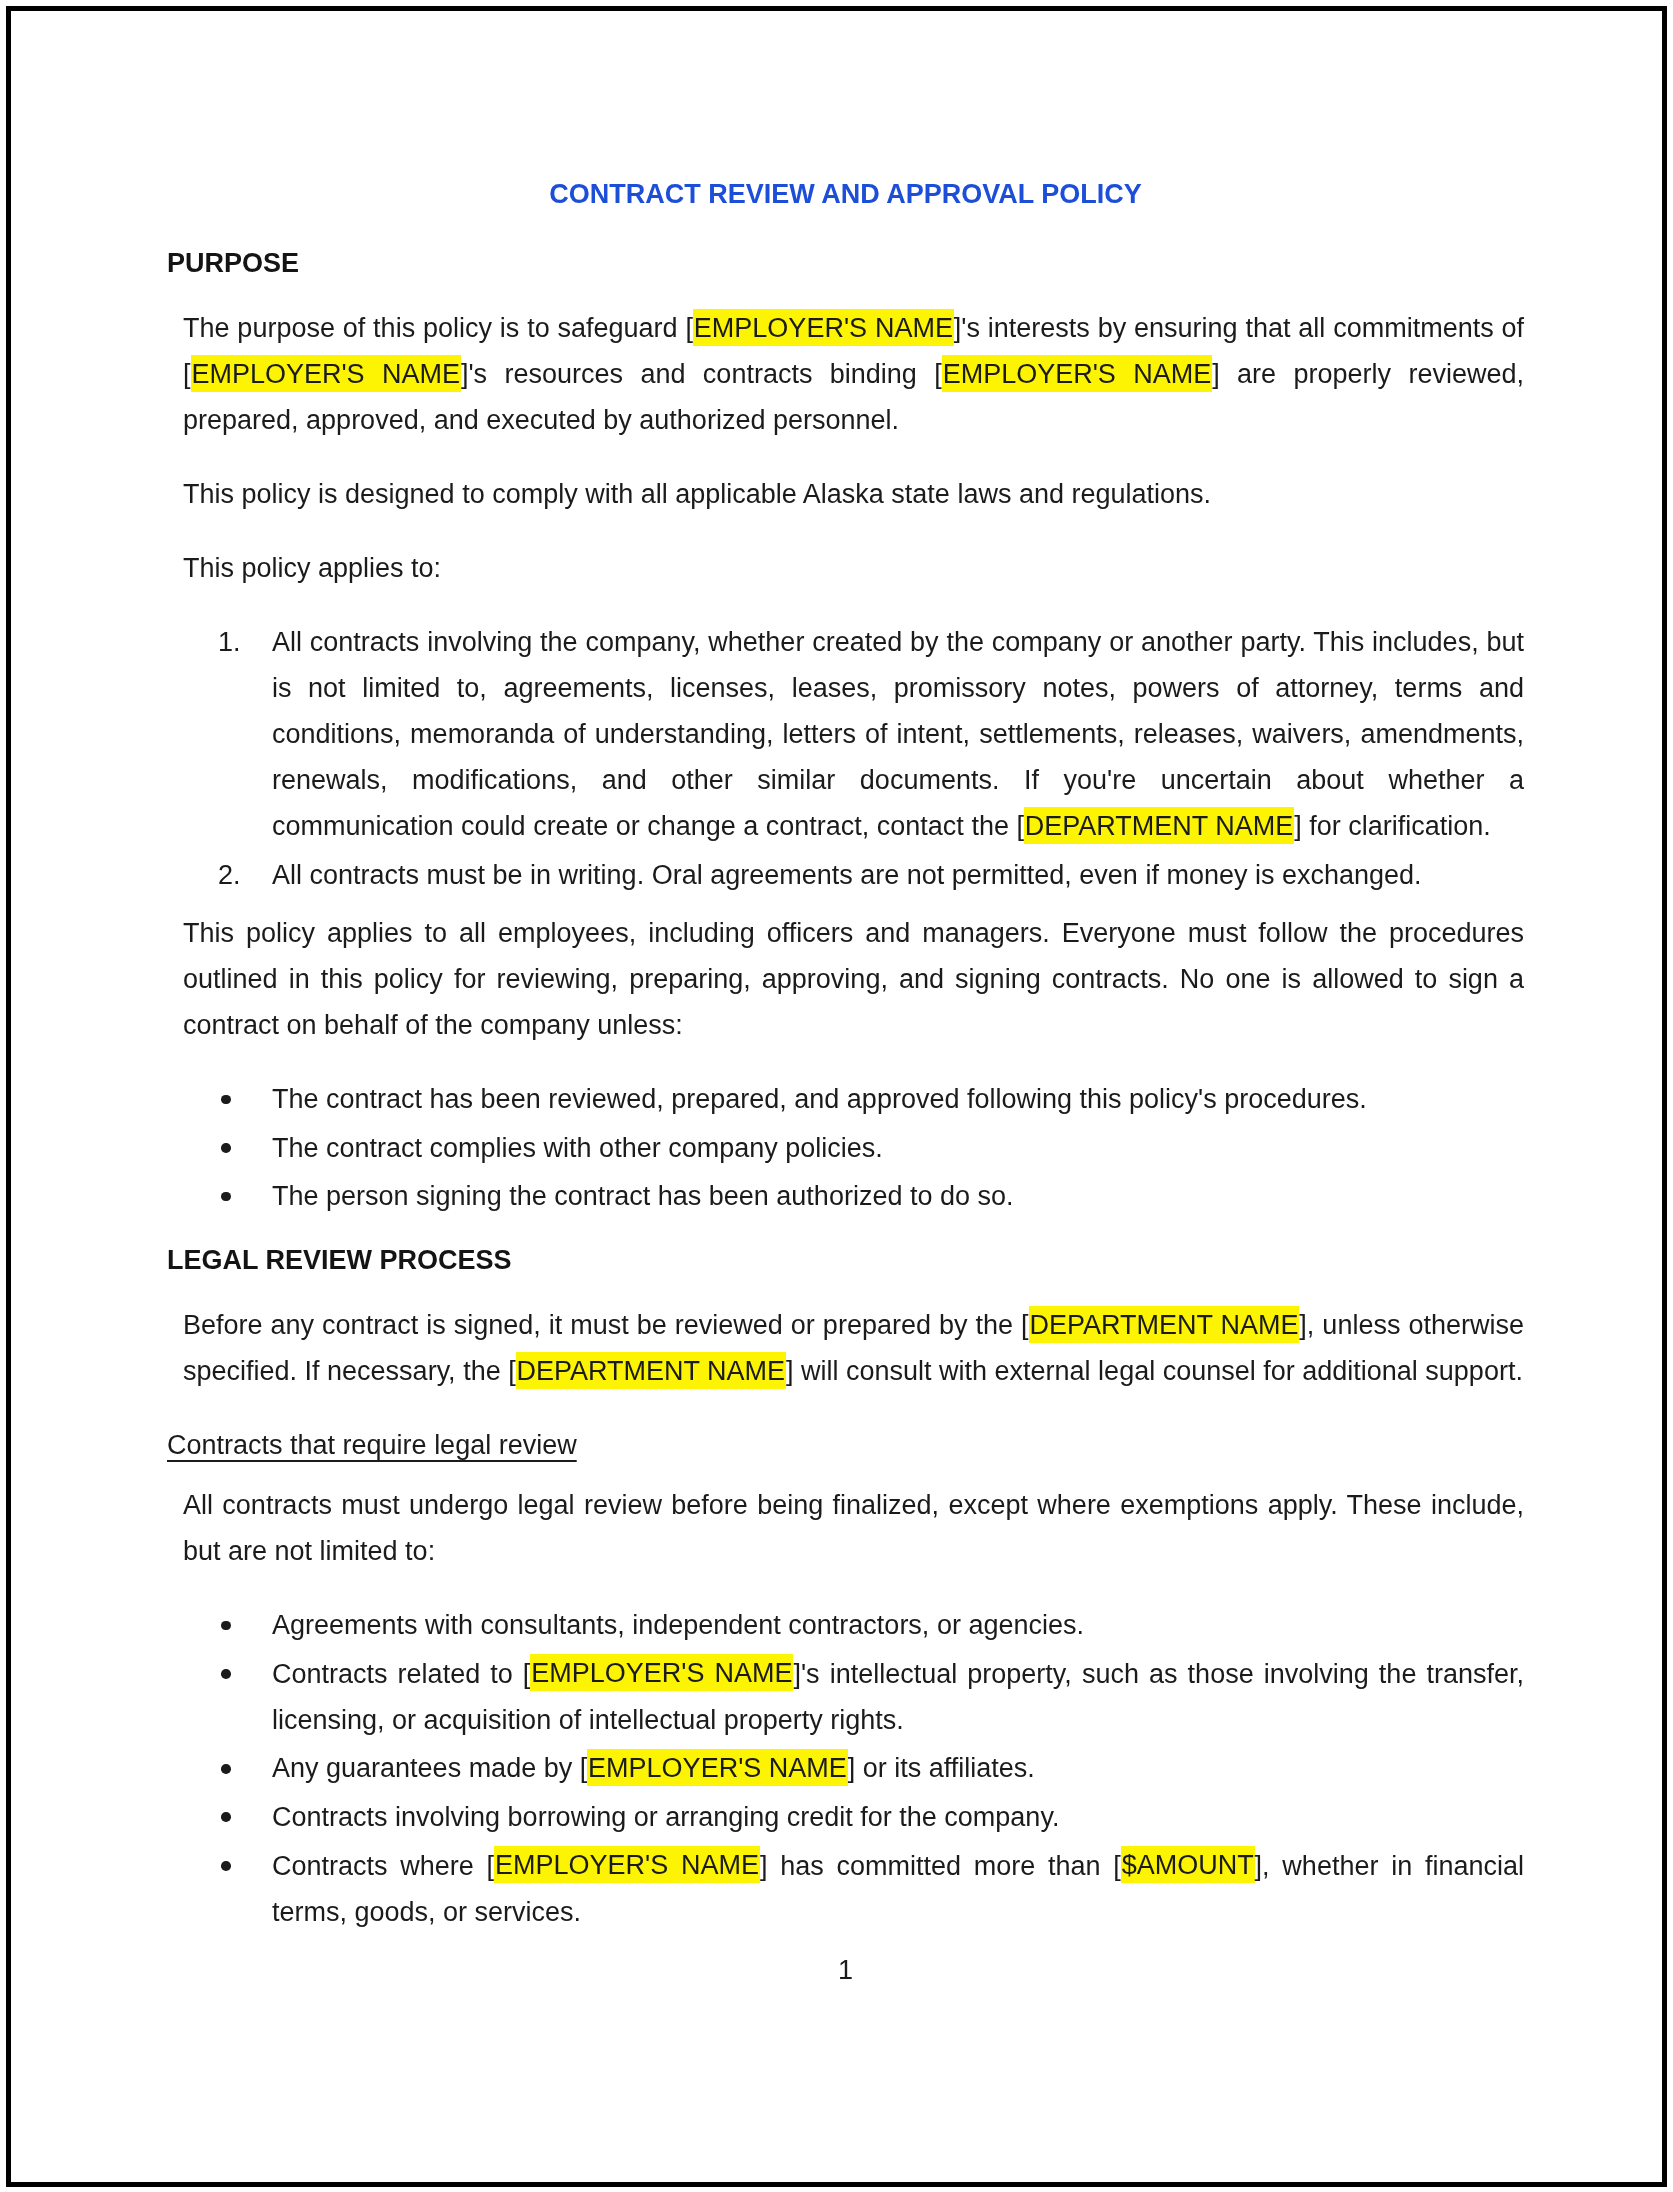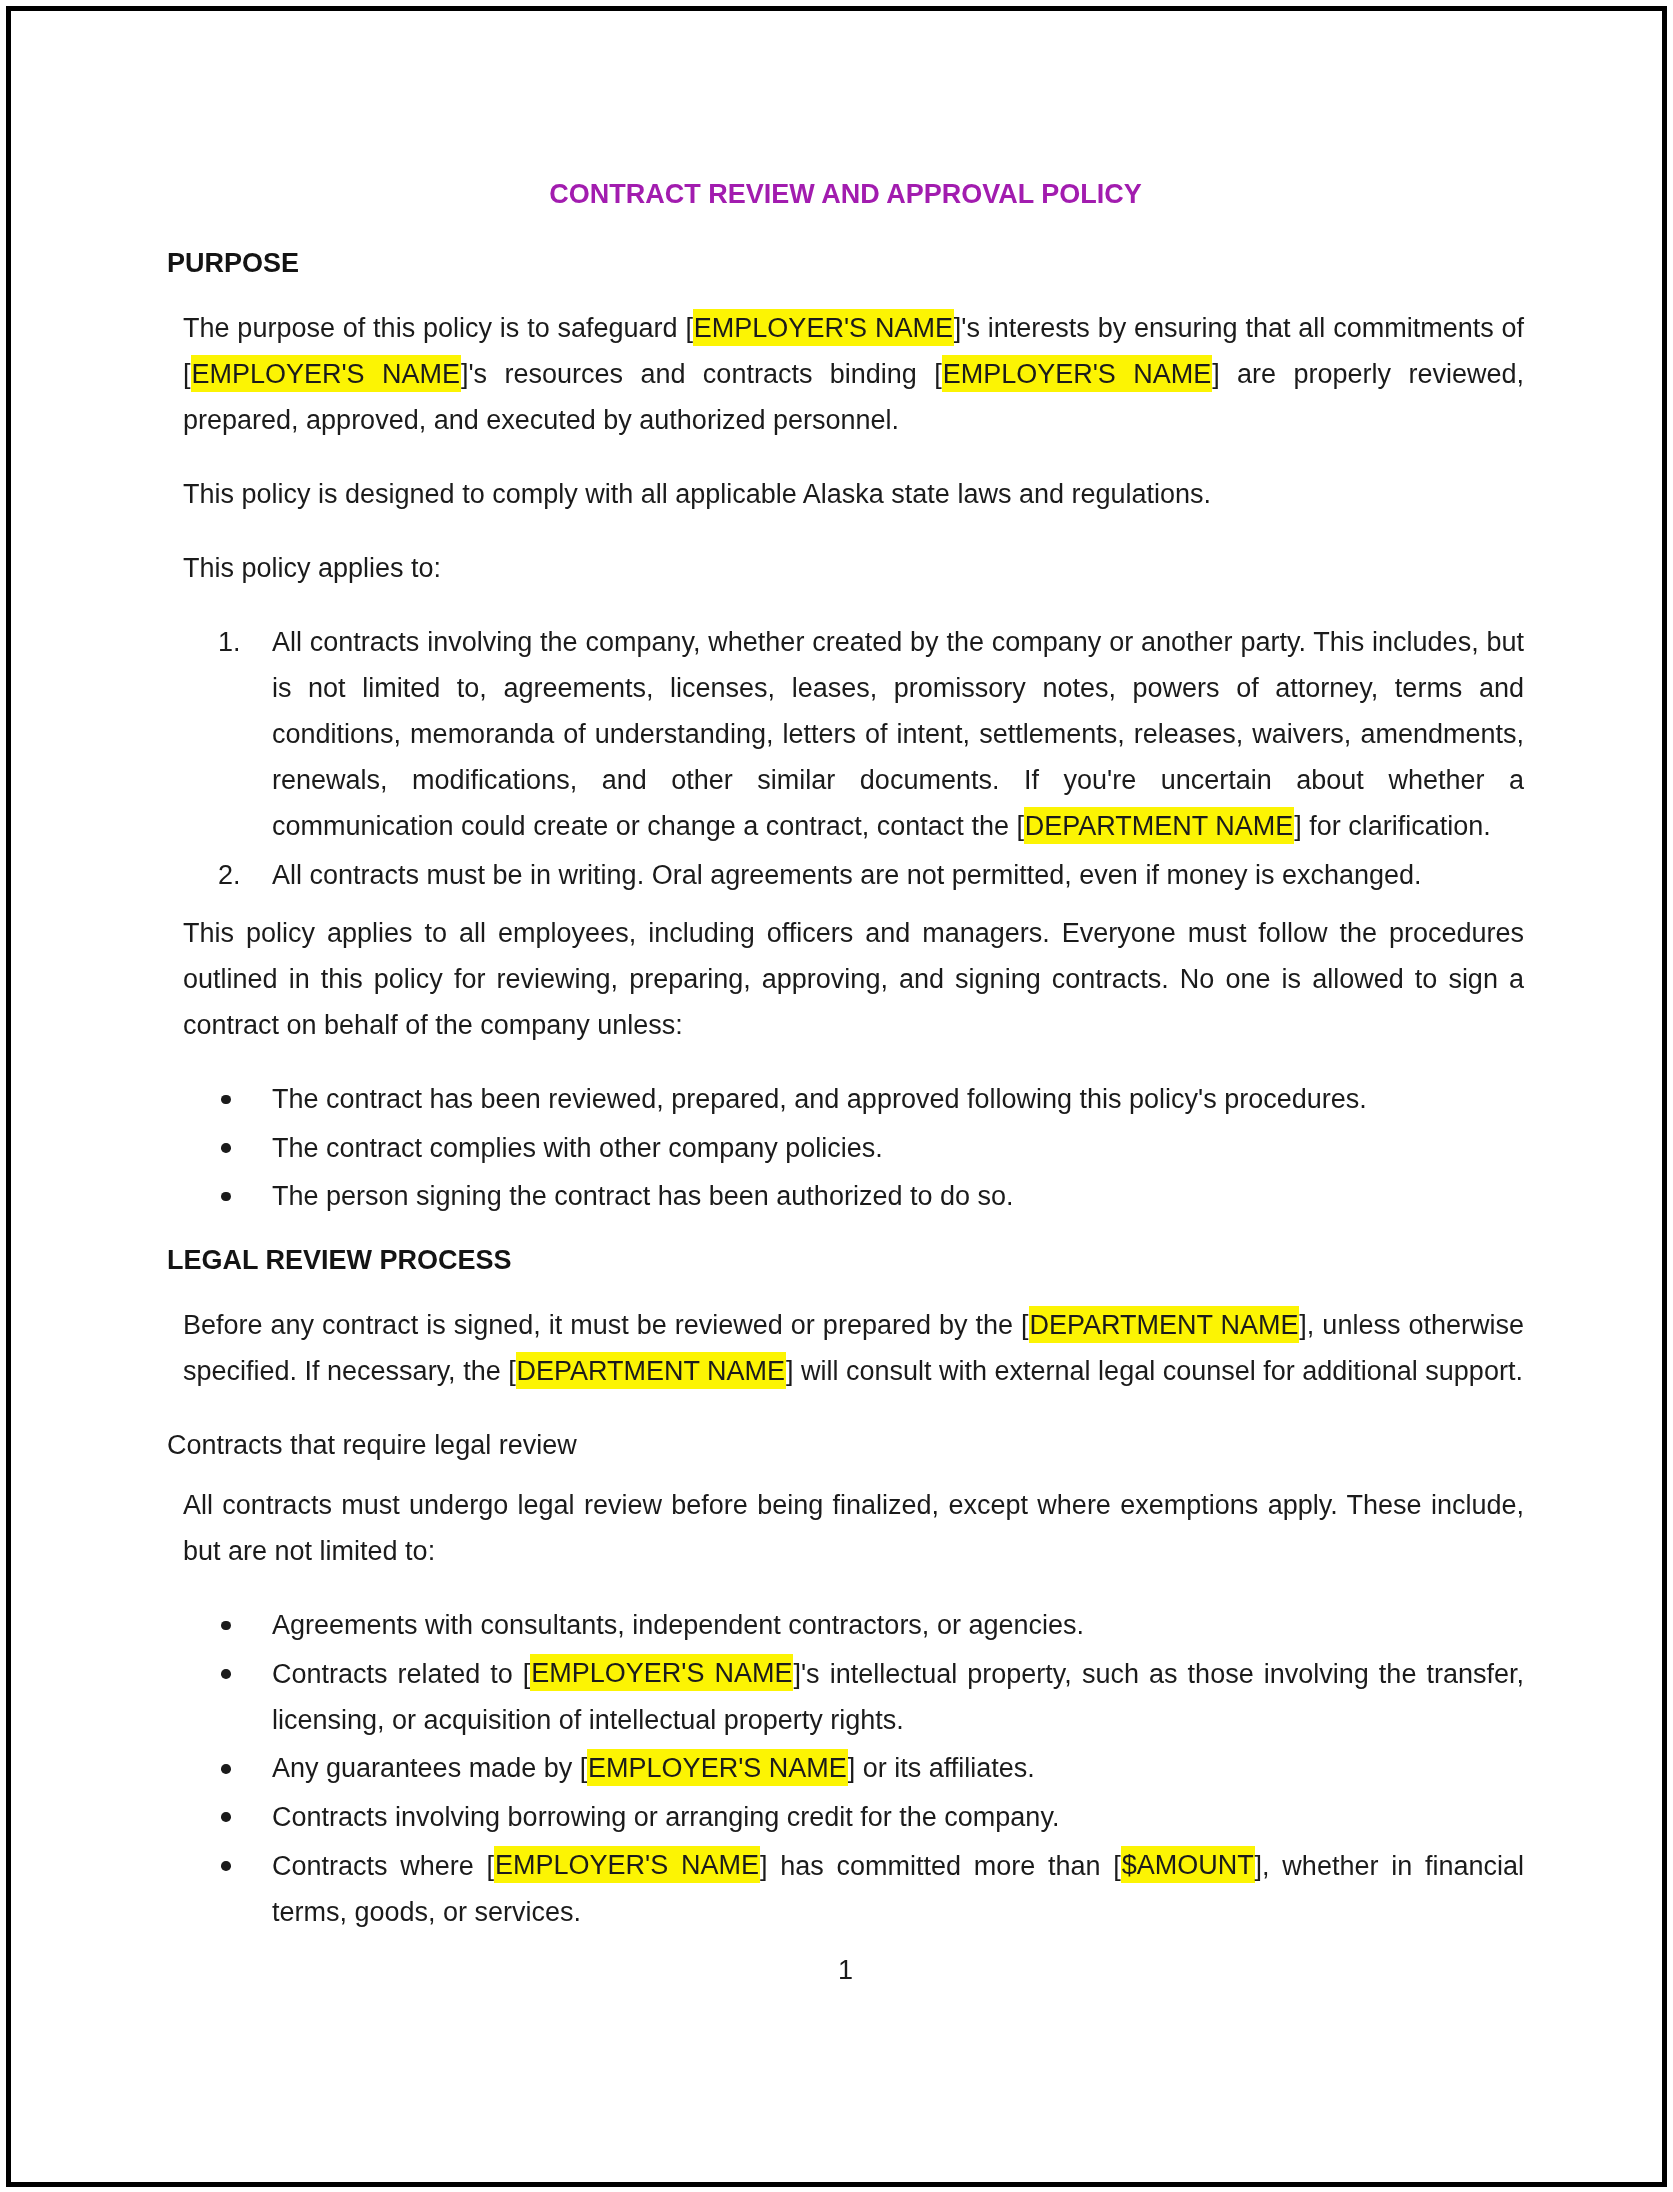--- a/index.html
+++ b/index.html
@@ -16,40 +16,41 @@
     border:5.3px solid #000000;
     pointer-events:none;
   }
   .content {
     position:absolute;
     left:167px; top:171px; width:1357px;
     font-size:27px; line-height:46px;
   }
   h1.title {
     font-size:27px; line-height:46px; font-weight:bold;
-    text-align:center; margin:0 0 23px 0; color:#a21caf;
+    text-align:center; margin:0 0 23px 0; color:#1d4ed8;
   }
   h2.heading {
     font-size:27px; line-height:46px; font-weight:bold;
     margin:17.6px 0 19.3px 0; color:#141414;
   }
   p.para { margin:0 0 28px 16px; text-align:justify; }
   .olist, .ulist { margin:23px 0 12.3px 0; }
   .li {
     position:relative; padding-left:105px;
     margin-bottom:2.6px; text-align:justify;
   }
   .li .num { position:absolute; left:51px; top:0; }
   .li .dot {
     position:absolute; left:54px; top:18.4px;
     width:9.7px; height:9.7px; border-radius:50%;
     background:#1b1b1b;
   }
   p.subheading { margin:0 0 14px 0; }
   .subheading span {
+    text-decoration:underline;
     text-decoration-thickness:1.8px;
     text-underline-offset:6.1px;
   }
   mark {
     background:var(--hl, #fcf403);
     color:inherit;
     padding:4.4px 0.9px 2.6px 0.9px;
   }
   .page-num {
     text-align:center; margin-top:5.3px;

